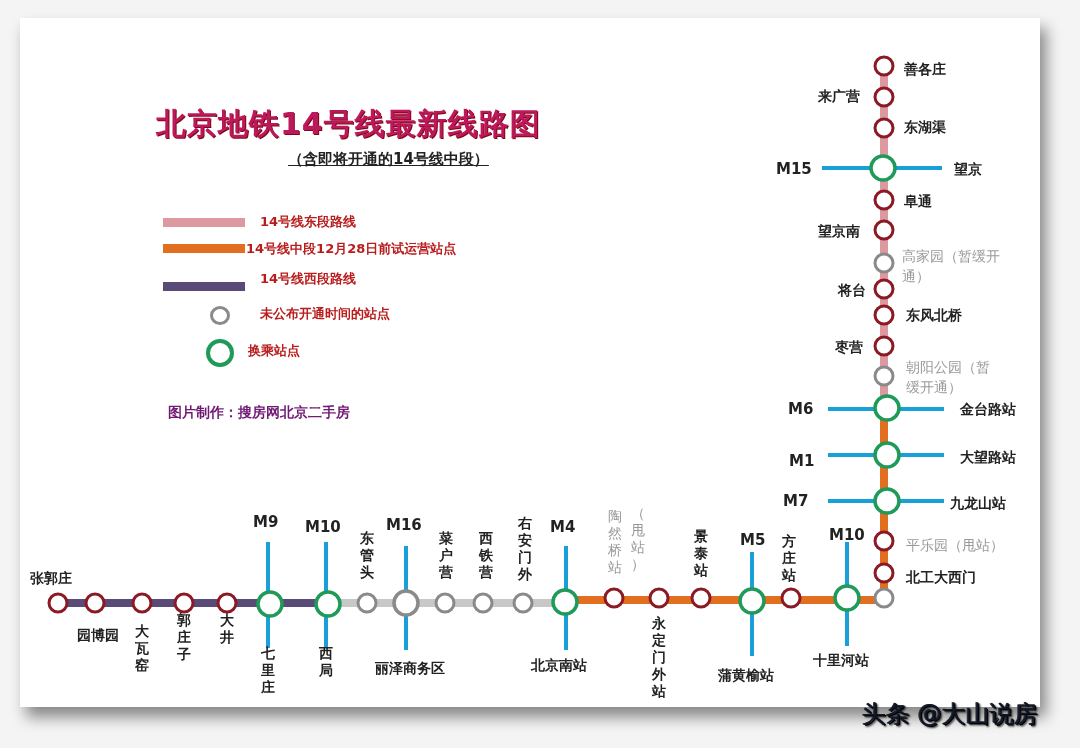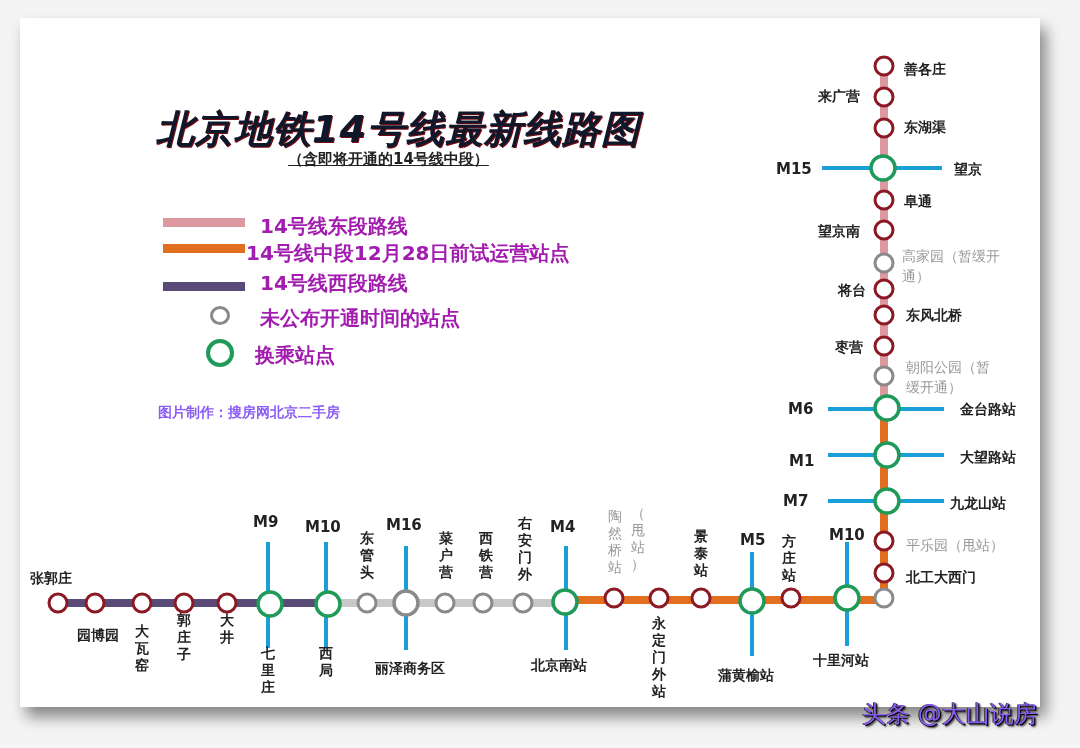--- a/index.html
+++ b/index.html
@@ -1,44 +1,44 @@
 <!DOCTYPE html>
 <html><head>
 <meta charset="utf-8">
 <style>
   html,body{margin:0;padding:0;}
   body{width:1080px;height:748px;background:#f4f4f4;position:relative;overflow:hidden;font-family:"DejaVu Sans","Liberation Sans",sans-serif;}
   #card{position:absolute;left:20px;top:18px;width:1020px;height:689px;background:#fff;box-shadow:6px 10px 14px rgba(0,0,0,0.45);}
   #map{position:absolute;left:0;top:0;width:1080px;height:748px;}
-  .title{position:absolute;left:156px;top:104px;font-size:38px;font-weight:bold;color:#0f172a;letter-spacing:1px;white-space:nowrap;text-shadow:1px 1px 0 #7a0a10;font-style:italic;}
+  .title{position:absolute;left:156px;top:104px;font-size:30px;font-weight:bold;color:#be185d;letter-spacing:1px;white-space:nowrap;text-shadow:1px 1px 0 #7a0a10;}
   .subtitle{position:absolute;left:288px;top:150px;font-size:15px;font-weight:bold;color:#222;white-space:nowrap;text-decoration:underline;}
-  .legend-text{position:absolute;font-size:20px;font-weight:bold;color:#a21caf;white-space:nowrap;}
-  .credit{position:absolute;left:158px;top:404px;font-size:14px;font-weight:bold;color:#8b5cf6;white-space:nowrap;}
-  .watermark{position:absolute;left:862px;top:698px;font-size:24px;color:#8b5cf6;white-space:nowrap;text-shadow:1px 1px 0 #000,-1px 0 0 #333,2px 2px 2px #222;}
+  .legend-text{position:absolute;font-size:13px;font-weight:bold;color:#b91c1c;white-space:nowrap;}
+  .credit{position:absolute;left:168px;top:404px;font-size:14px;font-weight:bold;color:#701a75;white-space:nowrap;}
+  .watermark{position:absolute;left:862px;top:698px;font-size:24px;color:#0f172a;white-space:nowrap;text-shadow:1px 1px 0 #000,-1px 0 0 #333,2px 2px 2px #222;}
   svg text{font-family:"DejaVu Sans","Liberation Sans",sans-serif;}
 </style>
 </head>
 <body>
 
 <div id="card"></div>
 
 <div class="title">北京地铁14号线最新线路图</div>
 <div class="subtitle">（含即将开通的14号线中段）</div>
 
 <div>
   <div style="position:absolute;left:163px;top:218px;width:82px;height:9px;background:#dc9aa0;"></div>
   <div class="legend-text" style="left:260px;top:213px;">14号线东段路线</div>
   <div style="position:absolute;left:163px;top:244px;width:82px;height:9px;background:#e26e1f;"></div>
   <div class="legend-text" style="left:246px;top:240px;">14号线中段12月28日前试运营站点</div>
   <div style="position:absolute;left:163px;top:282px;width:82px;height:9px;background:#5a4a78;"></div>
   <div class="legend-text" style="left:260px;top:270px;">14号线西段路线</div>
   <div style="position:absolute;left:210px;top:306px;width:14px;height:13px;border:3px solid #8a8a8a;border-radius:50%;"></div>
   <div class="legend-text" style="left:260px;top:305px;text-align:right;">未公布开通时间的站点</div>
   <div style="position:absolute;left:206px;top:339px;width:20px;height:20px;border:4px solid #1f9a58;border-radius:50%;"></div>
-  <div class="legend-text" style="left:255px;top:342px;text-align:right;">换乘站点</div>
+  <div class="legend-text" style="left:248px;top:342px;text-align:right;">换乘站点</div>
   <div class="credit">图片制作：搜房网北京二手房</div>
 </div>
 
 <svg id="map" width="1080" height="748" viewBox="0 0 1080 748" xmlns="http://www.w3.org/2000/svg">
 
   <g stroke="#1aa0d8" stroke-width="4" fill="none">
     <line x1="268" y1="542" x2="268" y2="648"></line>
     <line x1="326" y1="542" x2="326" y2="648"></line>
     <line x1="406" y1="546" x2="406" y2="650"></line>
     <line x1="566" y1="546" x2="566" y2="650"></line>

